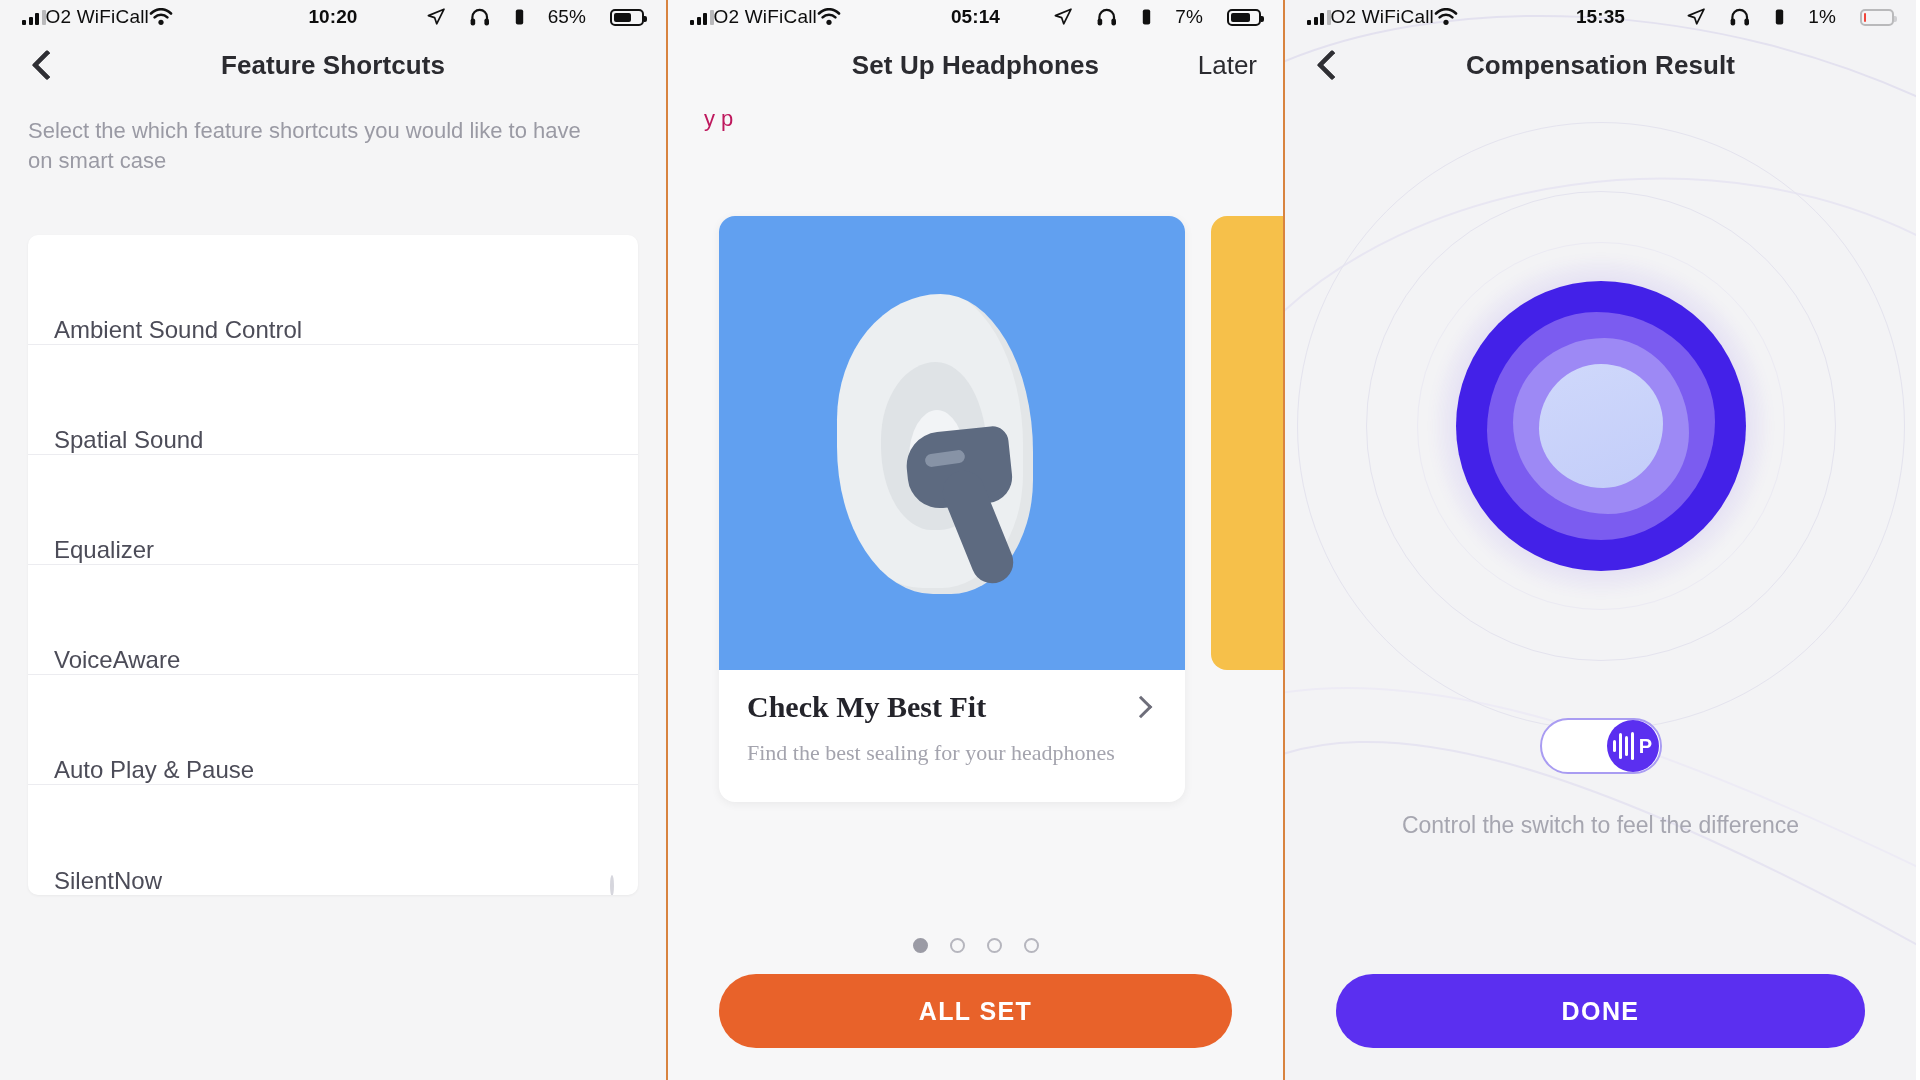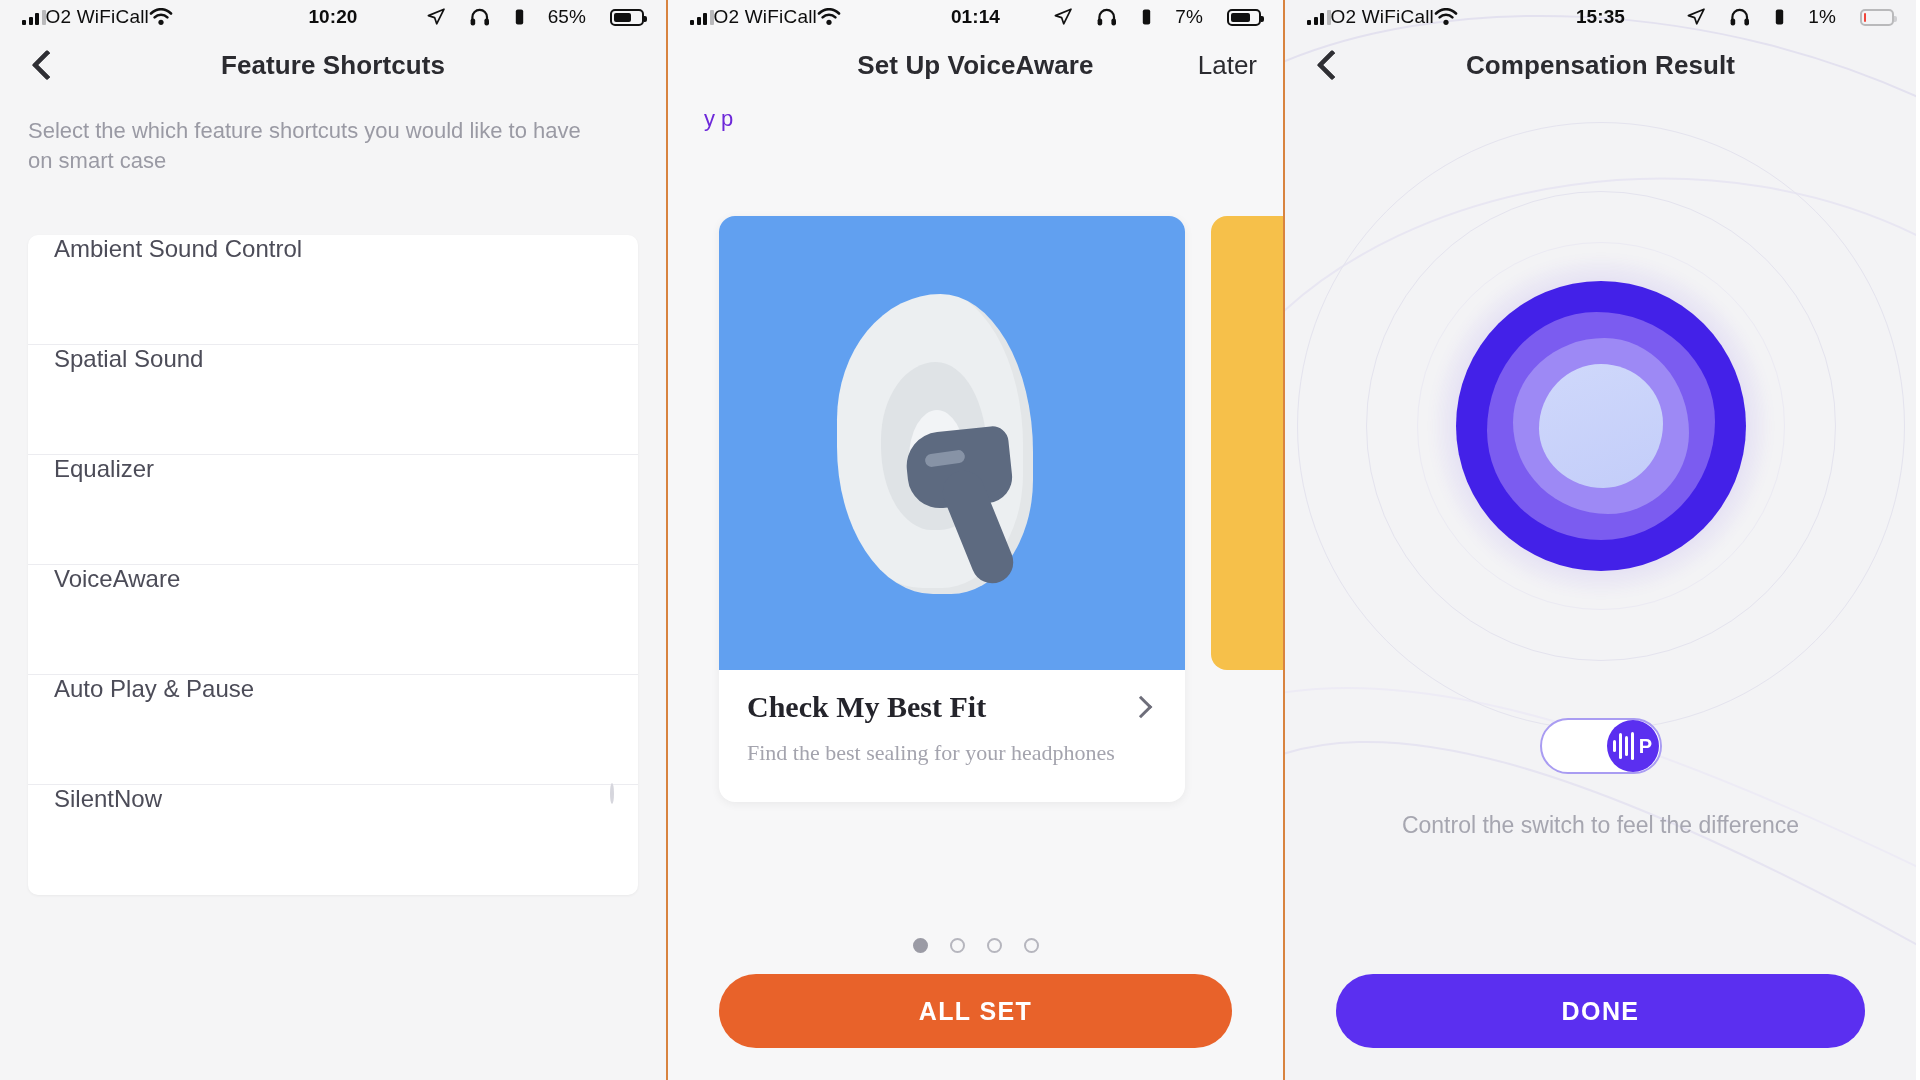--- a/index.html
+++ b/index.html
@@ -85,21 +85,21 @@
   .p1-subtitle {
     margin: 20px 28px 0 28px; font-size: 22px; line-height: 1.38;
     color: #9a9aa4; max-width: 560px;
   }
   .feature-card {
     margin: 58px 28px 0 28px; background: #ffffff; border-radius: 10px;
     box-shadow: 0 1px 3px rgba(0,0,0,.05);
     overflow: hidden;
   }
   .feature-row {
-    height: 110px; display: flex; align-items: flex-start;
+    height: 110px; display: flex; align-items: flex-end;
     padding: 0 24px 0 26px; border-bottom: 1px solid #ececf0;
     cursor: pointer;
   }
   .feature-row:last-child { border-bottom: none; }
   .feature-label { font-size: 24px; color: #4c4c58; font-weight: 400; }
   .feature-state { margin-left: auto; }
 
   .check-on {
     width: 40px; height: 40px; border-radius: 50%; background: #e8622a;
     position: relative;
@@ -110,21 +110,21 @@
     border-right: 4px solid #fff; border-bottom: 4px solid #fff;
     transform: rotate(42deg); border-radius: 1px;
   }
   .check-off {
     width: 38px; height: 38px; border-radius: 50%;
     border: 2px solid #d6d6dd; background: #fff;
   }
 
   
   .p2-faded {
-    margin: 10px 0 0 0; padding: 0 36px; font-size: 22px; color: #6d28d9;
+    margin: 10px 0 0 0; padding: 0 36px; font-size: 22px; color: #be185d;
     height: 26px; overflow: hidden;
   }
   .carousel {
     position: absolute; top: 216px; left: 0; right: 0;
     display: flex; align-items: flex-start; gap: 26px; padding-left: 51px;
   }
   .slide {
     width: 466px; flex: 0 0 466px; background: #ffffff; border-radius: 16px;
     overflow: hidden; box-shadow: 0 2px 10px rgba(0,0,0,.06);
   }
@@ -329,42 +329,42 @@
             <i></i>
             <i></i>
           </span>
         <span class="carrier">O2 WiFiCall</span>
         <svg width="24" height="18" viewBox="0 0 24 18">
           <path d="M2 5.5C5 2.6 8.4 1.2 12 1.2S19 2.6 22 5.5" stroke="#111" stroke-width="2.6" fill="none" stroke-linecap="round"></path>
           <path d="M5.6 9.4C7.4 7.6 9.6 6.7 12 6.7s4.6 .9 6.4 2.7" stroke="#111" stroke-width="2.6" fill="none" stroke-linecap="round"></path>
           <circle cx="12" cy="14.3" r="2.6" fill="#111"></circle>
         </svg>
       </div>
-      <div class="sb-center">01:14</div>
+      <div class="sb-center">05:14</div>
       <div class="sb-right">
         <svg width="20" height="20" viewBox="0 0 20 20">
           <path d="M18 2.2 2.4 8.6l6.2 2 2.1 6.2z" fill="none" stroke="#111" stroke-width="1.7" stroke-linejoin="round"></path>
         </svg>
         <svg width="21" height="18" viewBox="0 0 21 18">
           <path d="M2.4 12V9.2a7.3 7.3 0 0 1 14.6 0V12" stroke="#111" stroke-width="2.2" fill="none"></path>
           <rect x="0.6" y="10.4" width="4.6" height="7" rx="2.2" fill="#111"></rect>
           <rect x="14.4" y="10.4" width="4.6" height="7" rx="2.2" fill="#111"></rect>
         </svg>
         <svg width="9" height="18" viewBox="0 0 9 18">
           <rect x="0.8" y="1.6" width="7.4" height="14.8" rx="2" fill="#111"></rect>
         </svg>
         <span class="pct">7%</span>
         <span class="batt">
             <span style="width:72%"></span>
           </span>
       </div>
     </div>
 
     <div class="navbar">
-      <div class="nav-title">Set Up VoiceAware</div>
+      <div class="nav-title">Set Up Headphones</div>
       <div class="nav-right-action">Later</div>
     </div>
 
     <div class="p2-faded">y          p</div>
 
     <div class="carousel">
       <div class="slide">
         <div class="slide-art">
           <div class="ear">
             <div class="ear-inner">

